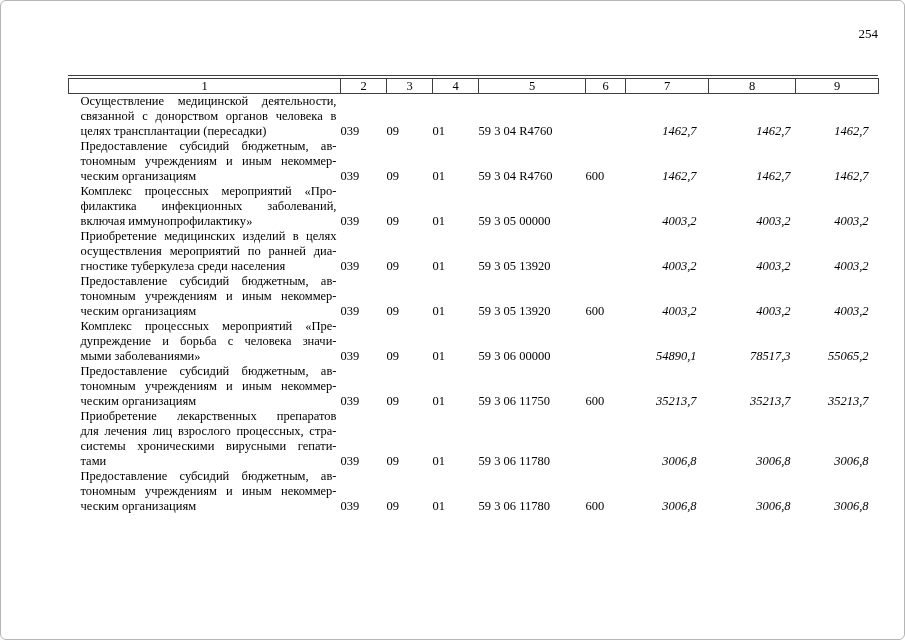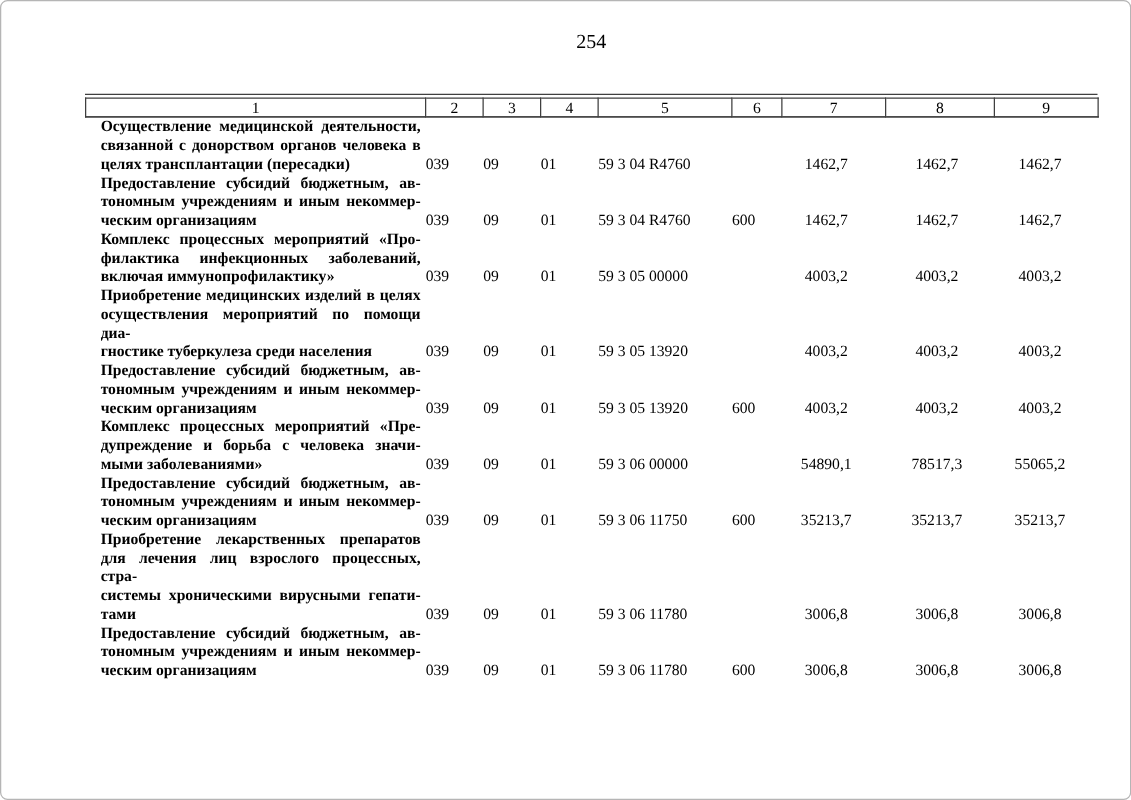--- a/index.html
+++ b/index.html
@@ -17,22 +17,22 @@
     border-radius: 6px;
     pointer-events: none;
   }
   .content {
     position: absolute;
     left: 68px;
     top: 26px;
     width: 810px;
   }
   .page-number {
-    text-align: center;
-    font-size: 16px;
+    text-align: right;
+    font-size: 13px;
     line-height: 16px;
   }
   .table-wrap {
     margin-top: 33px;
     border-top: 1px solid #3f3f3f; 
     padding-top: 2px;
   }
   table {
     width: 810px;
     table-layout: fixed;
@@ -48,24 +48,24 @@
     font-size: 12.5px;
     padding: 0;
   }
   tbody td {
     vertical-align: bottom;
     padding: 0;
     line-height: 15px;
     font-size: 12.5px;
   }
   td.desc-cell { padding-left: 12px; padding-right: 4px; }
-  .desc-line { text-align: left; font-weight: bold; }
+  .desc-line { text-align: left; }
   .desc-line.just { text-align: justify; text-align-last: justify; }
   td.code { text-align: left; }
-  td.amount { text-align: center; }
+  td.amount { text-align: right; font-style: italic; }
   tbody td:nth-child(7) { padding-right: 12px; }
   tbody td:nth-child(8) { padding-right: 5px; }
   tbody td:nth-child(9) { padding-right: 10px; }
 </style>
 </head>
 <body>
 
 <div class="frame"></div>
 
 <div class="content">
@@ -139,21 +139,21 @@
             <td class="code">01</td>
             <td class="code">59 3 05 00000</td>
             <td class="code"></td>
             <td class="amount">4003,2</td>
             <td class="amount">4003,2</td>
             <td class="amount">4003,2</td>
           </tr>
           <tr>
             <td class="desc-cell">
               <div class="desc-line just">Приобретение медицинских изделий в целях</div>
-              <div class="desc-line just">осуществления мероприятий по помощи диа-</div>
+              <div class="desc-line just">осуществления мероприятий по ранней диа-</div>
               <div class="desc-line">гностике туберкулеза среди населения</div>
             </td>
             <td class="code">039</td>
             <td class="code">09</td>
             <td class="code">01</td>
             <td class="code">59 3 05 13920</td>
             <td class="code"></td>
             <td class="amount">4003,2</td>
             <td class="amount">4003,2</td>
             <td class="amount">4003,2</td>

